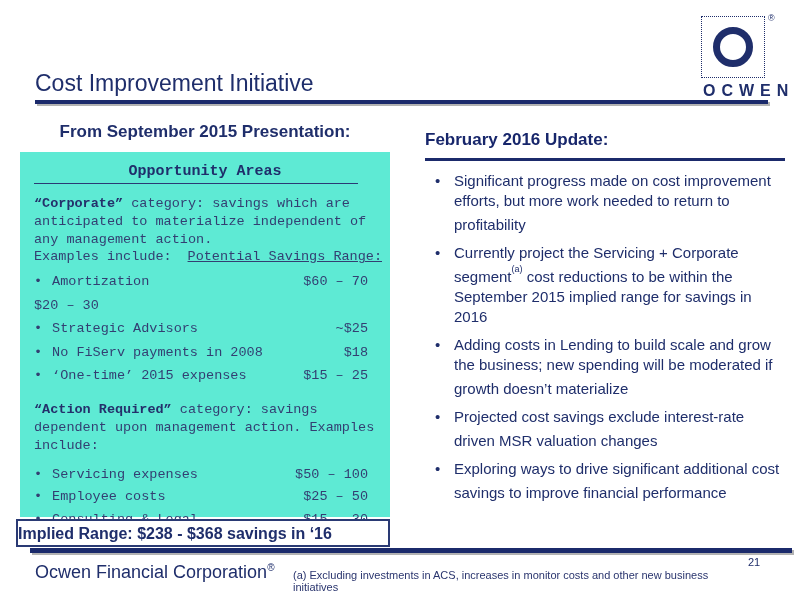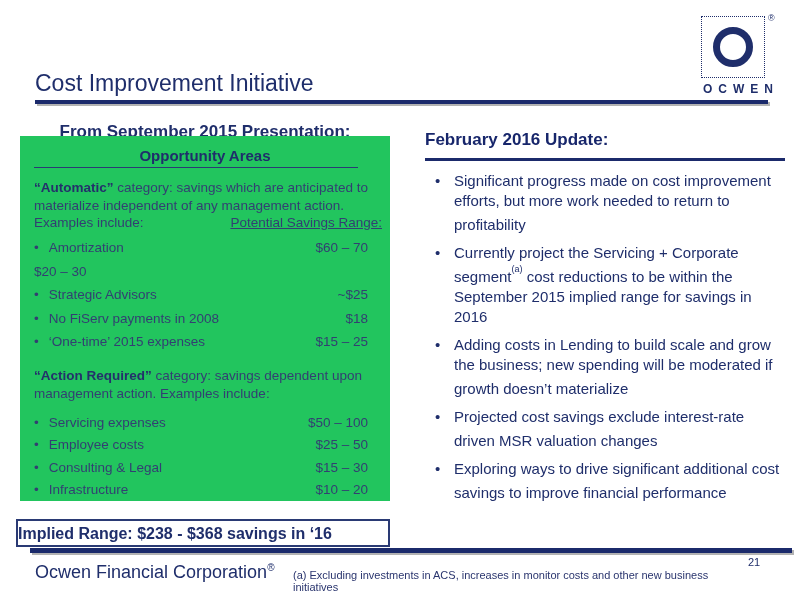--- a/index.html
+++ b/index.html
@@ -8,25 +8,25 @@
 
   
   .title { position:absolute; left:35px; top:70px; font-size:23px; color:#1F2E6B; }
   .title-rule { position:absolute; left:35px; top:100px; width:733px; height:4px; background:#1B2A6B; box-shadow:2px 2px 0 #b2b2b2; }
 
   
   .logo { position:absolute; left:698px; top:16px; width:80px; }
   .logo-box { position:relative; width:64px; height:62px; margin-left:3px; border:1px dotted #1F2E6B; }
   .logo-ring { position:absolute; left:50%; top:50%; width:40px; height:40px; margin:-20px 0 0 -20px; border:7px solid #1F2E6B; border-radius:50%; }
   .logo-reg { position:absolute; left:66px; top:-4px; font-size:9px; color:#1F2E6B; }
-  .logo-text { margin-top:4px; width:74px; font-size:12px; font-weight:bold; letter-spacing:6px; padding-left:5px; color:#1F2E6B; }
+  .logo-text { margin-top:4px; width:74px; font-size:16px; font-weight:bold; letter-spacing:6px; padding-left:5px; color:#1F2E6B; }
 
   
   .left-heading { position:absolute; left:20px; top:122px; width:370px; text-align:center; font-size:17px; font-weight:bold; color:#1F2E6B; }
-  .opportunity-box { position:absolute; left:20px; top:136px; width:370px; height:365px; background:#22c55e; }
+  .opportunity-box { position:absolute; left:20px; top:152px; width:370px; height:365px; background:#5eead4;font-family:Liberation Mono, monospace; }
   .box-title { margin-top:11px; text-align:center; font-size:15px; font-weight:bold; color:#1F2E6B; }
   .box-title-rule { width:324px; margin:3px auto 0 14px; border-bottom:1.5px solid #2A3A74; }
   .box-para { margin:11px 14px 0 14px; font-size:13.5px; line-height:1.34; color:#333F72; }
   .box-para b { color:#24306B; }
   .examples-row { display:flex; justify-content:space-between; align-items:baseline; margin:0 8px 0 14px; font-size:13.5px; color:#333F72; }
   .savings-header { text-decoration:underline; font-size:13.5px; color:#333F72; }
   .rows { margin-top:6px; }
   .row { display:flex; justify-content:space-between; align-items:center; height:23.5px; padding:0 22px 0 14px; font-size:13.5px; color:#333F72; }
   .row-label::before { content:"•"; margin-right:10px; color:#333F72; }
   .action-para { margin:13px 14px 0 14px; font-size:13.5px; line-height:1.34; color:#333F72; }
@@ -66,21 +66,21 @@
     </div>
     <div class="logo-text">OCWEN</div>
   </div>
 
   <div class="left-heading">From September 2015 Presentation:</div>
 
   <div class="opportunity-box">
     <div class="box-title">Opportunity Areas</div>
     <div class="box-title-rule"></div>
 
-    <div class="box-para"><b>“Automatic”</b><span> category: savings which are anticipated to materialize independent of any management action.</span></div>
+    <div class="box-para"><b>“Corporate”</b><span> category: savings which are anticipated to materialize independent of any management action.</span></div>
 
     <div class="examples-row">
       <span>Examples include:</span>
       <span class="savings-header">Potential Savings Range:</span>
     </div>
 
     <div class="rows">
       <div class="row">
         <span class="row-label">Amortization</span>
         <span class="row-value">$60 – 70</span>

